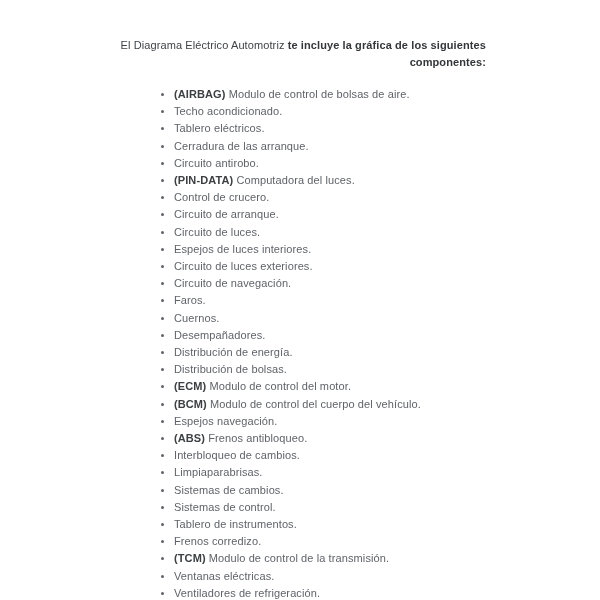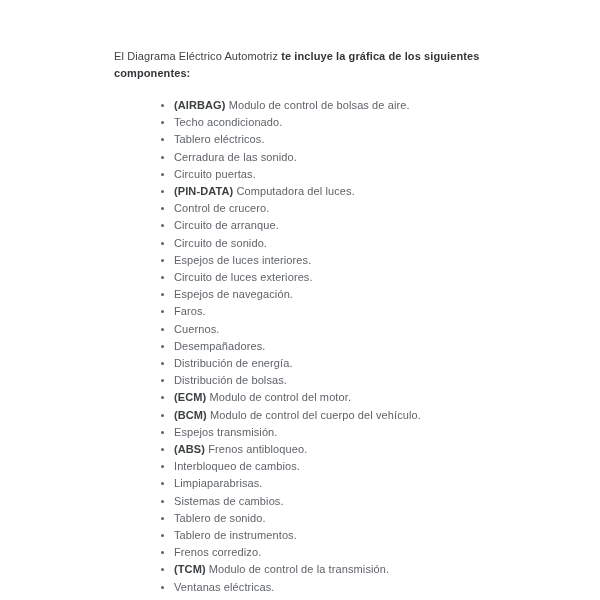--- a/index.html
+++ b/index.html
@@ -15,23 +15,23 @@
     -webkit-font-smoothing: antialiased;
   }
   .page {
     width: 600px;
     height: 600px;
     padding-top: 36px;
     box-sizing: border-box;
     background: #ffffff;
   }
   .doc-title {
-    margin: 12px auto;
+    margin: 1px auto;
     max-width: 372px;
-    text-align: left;
+    text-align: right;
     font-size: 11px;
     line-height: 17px;
     color: #3f4346;
     letter-spacing: 0.1px;
   }
   .doc-title .title-bold {
     font-weight: 700;
     color: #33373a;
   }
   ul.components {
@@ -60,42 +60,42 @@
 </head>
 <body>
 
 <div class="page">
   <p class="doc-title"><span class="title-regular">El Diagrama Eléctrico Automotriz</span> <span class="title-bold">te incluye la gráfica de los siguientes componentes:</span></p>
 
   <ul class="components">
       <li><span class="li-bold">(AIRBAG)</span> <span class="li-text">Modulo de control de bolsas de aire.</span></li>
       <li> <span class="li-text">Techo acondicionado.</span></li>
       <li> <span class="li-text">Tablero eléctricos.</span></li>
-      <li> <span class="li-text">Cerradura de las sonido.</span></li>
-      <li> <span class="li-text">Circuito puertas.</span></li>
+      <li> <span class="li-text">Cerradura de las arranque.</span></li>
+      <li> <span class="li-text">Circuito antirobo.</span></li>
       <li><span class="li-bold">(PIN-DATA)</span> <span class="li-text">Computadora del luces.</span></li>
       <li> <span class="li-text">Control de crucero.</span></li>
       <li> <span class="li-text">Circuito de arranque.</span></li>
-      <li> <span class="li-text">Circuito de sonido.</span></li>
+      <li> <span class="li-text">Circuito de luces.</span></li>
       <li> <span class="li-text">Espejos de luces interiores.</span></li>
       <li> <span class="li-text">Circuito de luces exteriores.</span></li>
-      <li> <span class="li-text">Espejos de navegación.</span></li>
+      <li> <span class="li-text">Circuito de navegación.</span></li>
       <li> <span class="li-text">Faros.</span></li>
       <li> <span class="li-text">Cuernos.</span></li>
       <li> <span class="li-text">Desempañadores.</span></li>
       <li> <span class="li-text">Distribución de energía.</span></li>
       <li> <span class="li-text">Distribución de bolsas.</span></li>
       <li><span class="li-bold">(ECM)</span> <span class="li-text">Modulo de control del motor.</span></li>
       <li><span class="li-bold">(BCM)</span> <span class="li-text">Modulo de control del cuerpo del vehículo.</span></li>
-      <li> <span class="li-text">Espejos transmisión.</span></li>
+      <li> <span class="li-text">Espejos navegación.</span></li>
       <li><span class="li-bold">(ABS)</span> <span class="li-text">Frenos antibloqueo.</span></li>
       <li> <span class="li-text">Interbloqueo de cambios.</span></li>
       <li> <span class="li-text">Limpiaparabrisas.</span></li>
       <li> <span class="li-text">Sistemas de cambios.</span></li>
-      <li> <span class="li-text">Tablero de sonido.</span></li>
+      <li> <span class="li-text">Sistemas de control.</span></li>
       <li> <span class="li-text">Tablero de instrumentos.</span></li>
       <li> <span class="li-text">Frenos corredizo.</span></li>
       <li><span class="li-bold">(TCM)</span> <span class="li-text">Modulo de control de la transmisión.</span></li>
       <li> <span class="li-text">Ventanas eléctricas.</span></li>
       <li> <span class="li-text">Ventiladores de refrigeración.</span></li>
     </ul>
 
 </div>
 
 </body></html>

